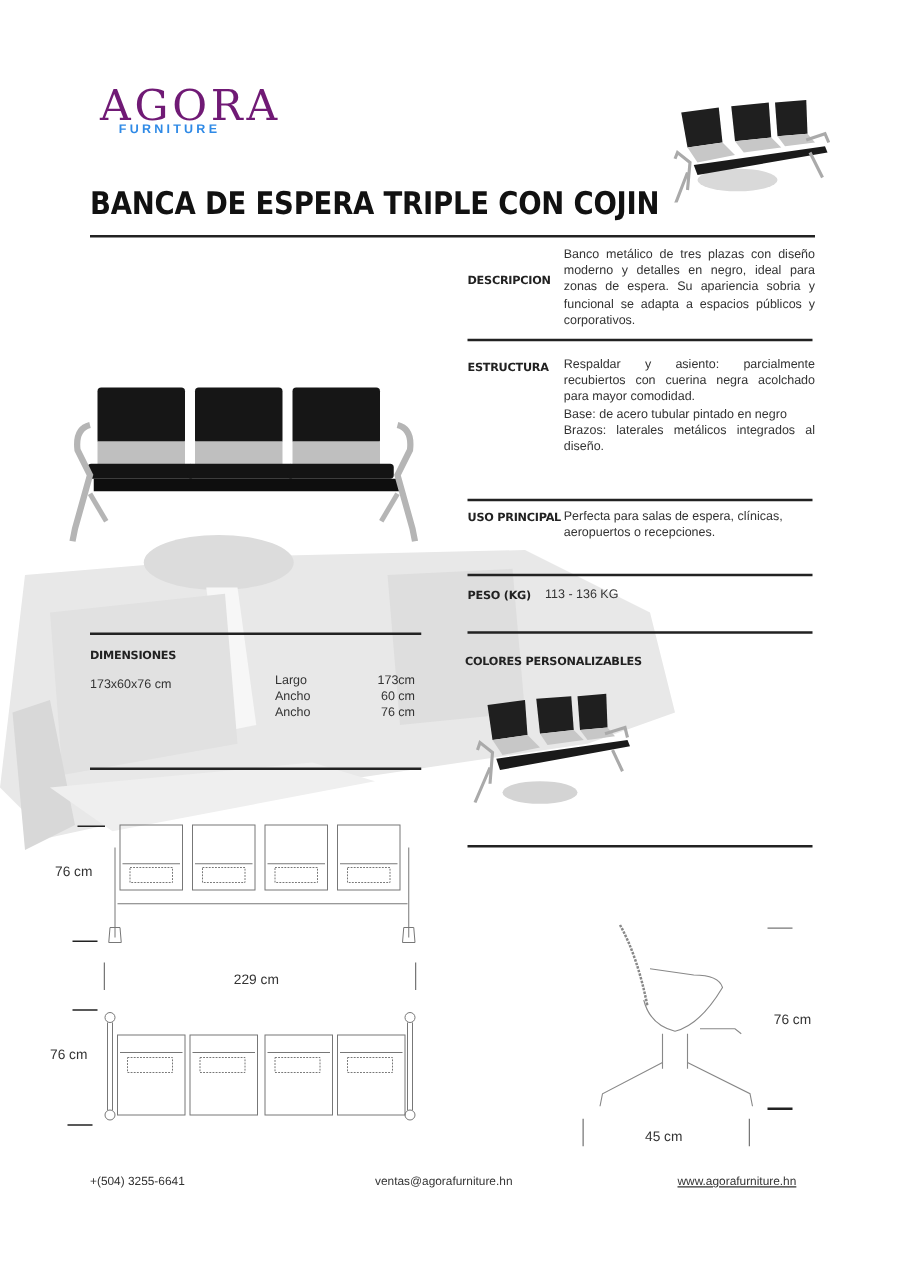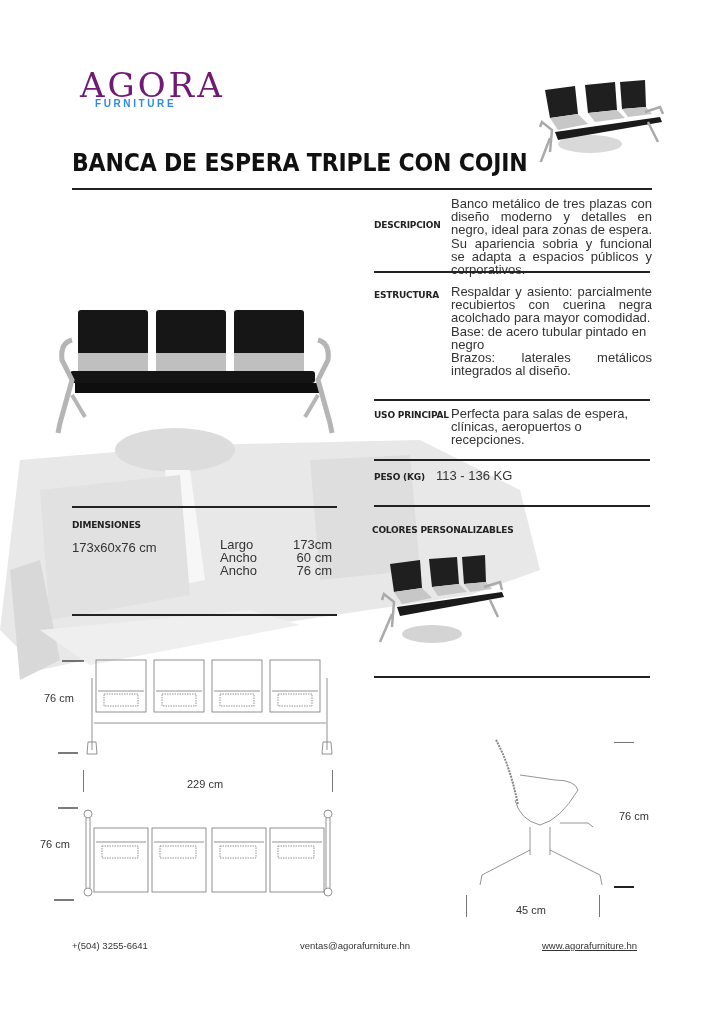--- a/index.html
+++ b/index.html
@@ -3,21 +3,21 @@
 <meta charset="utf-8">
 <style>
   html, body { margin: 0; padding: 0; background: #ffffff; }
   body { width: 724px; height: 1024px; position: relative; overflow: hidden; font-family: "Liberation Sans", sans-serif; color: #1a1a1a; }
   .abs { position: absolute; }
   .logo-main { left: 80px; top: 68px; font-family: "DejaVu Serif", serif; font-size: 34px; letter-spacing: 3px; color: #701a75; line-height: 1; }
   .logo-sub { left: 95px; top: 98px; font-size: 10px; letter-spacing: 2.6px; color: #2f8ae6; font-weight: 600; }
   .title { left: 72px; top: 148px; font-size: 25px; font-weight: 700; letter-spacing: -0.2px; color: #111; font-family: "DejaVu Sans", sans-serif; transform: scaleX(0.88); transform-origin: left; white-space: nowrap; }
   .rule { position: absolute; height: 1.5px; background: #222; }
   .label { font-weight: 700; font-size: 9px; color: #222; font-family: "DejaVu Sans", sans-serif; letter-spacing: -0.2px; }
-  .body-text { font-size: 13px; color: #333; line-height: 13.2px; }
+  .body-text { font-size: 10px; color: #333; line-height: 13.2px; }
   .justify { text-align: justify; }
   .footer { font-size: 9.5px; color: #333; top: 940px; }
   svg { display: block; }
 </style>
 </head>
 <body>
 
 <div>
   <svg class="abs" style="left:0;top:420px" width="560" height="280" viewBox="0 0 560 280">
     <polygon points="20,40 200,25 420,20 520,70 540,150 470,175 200,215 40,250 0,210" fill="#e8e8e8"></polygon>

